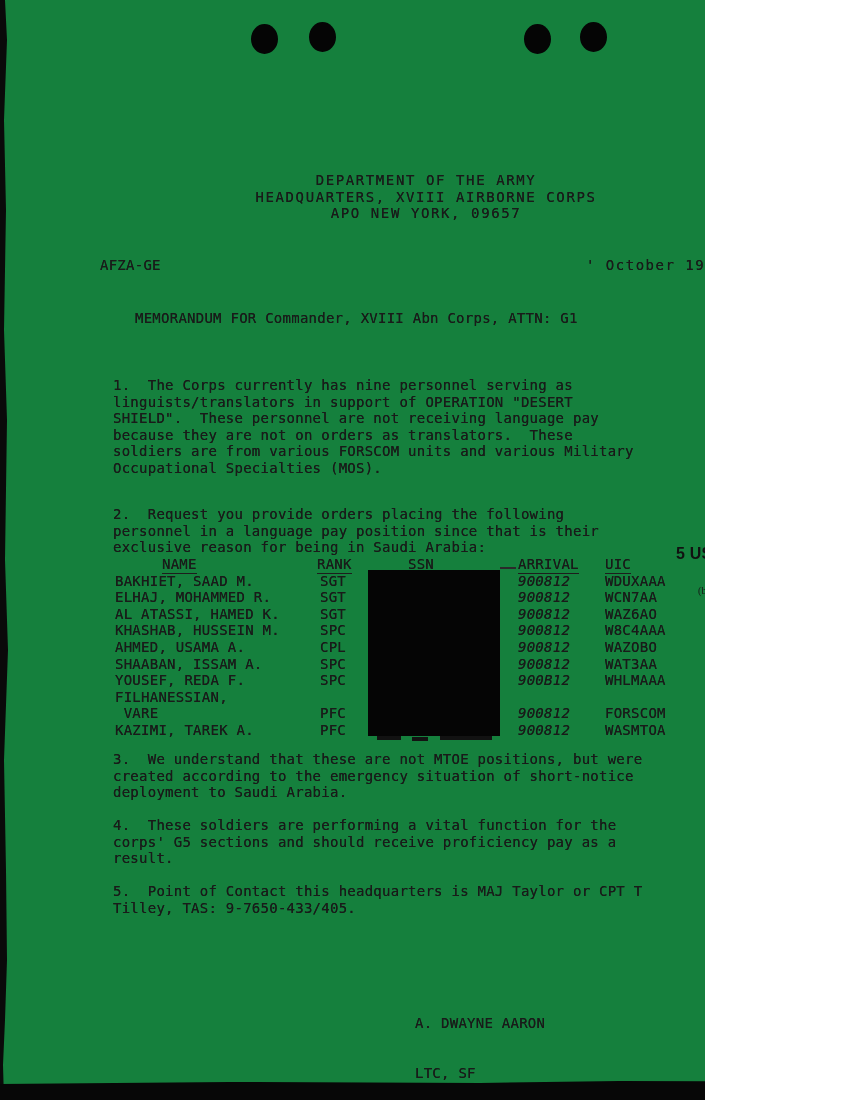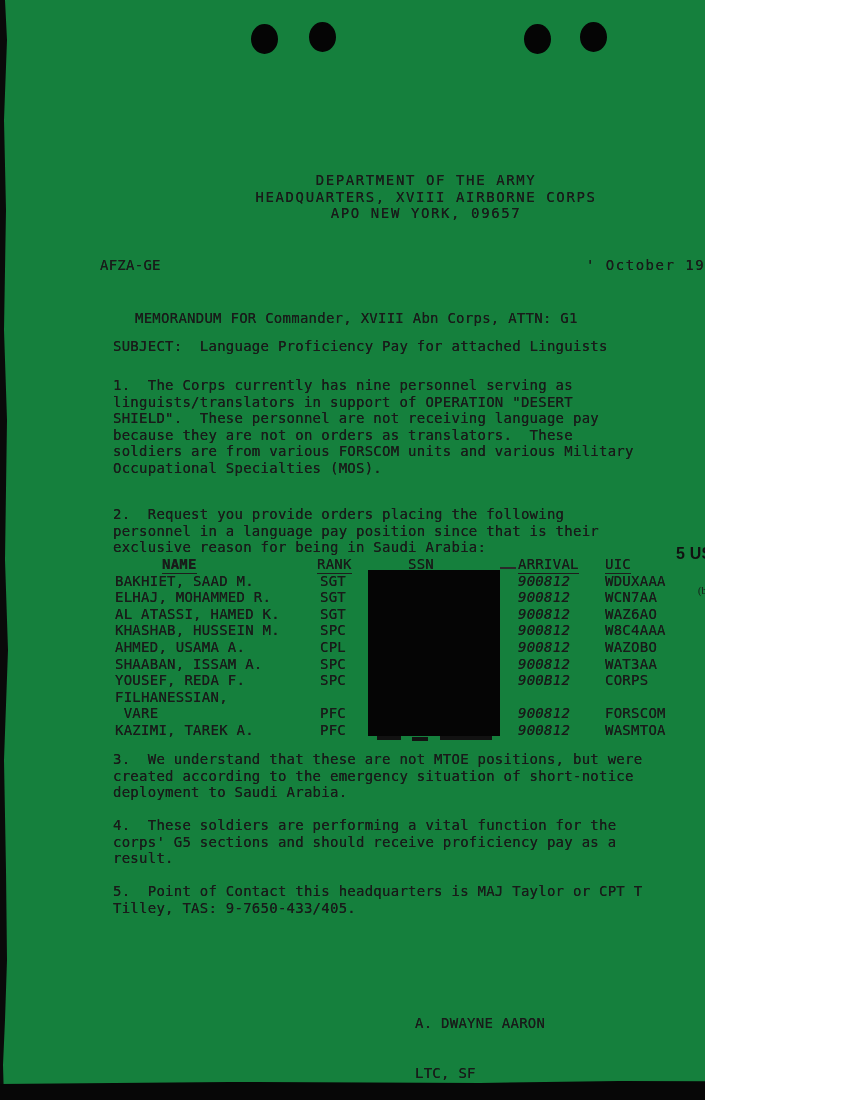--- a/index.html
+++ b/index.html
@@ -45,21 +45,21 @@
   }
   .letterhead div { white-space:pre; text-shadow:0 0 0.55px rgba(20,20,20,0.85); }
 
   .date-line { letter-spacing:1.5px; }
 
   
   .ptable { position:absolute; left:113px; top:556px; width:620px; }
   .trow { position:relative; height:16.6px; }
   .c { position:absolute; white-space:pre; text-shadow:0 0 0.55px rgba(20,20,20,0.85); }
   .hdr { border-bottom:1.6px solid #1d1d1d; padding-bottom:0; }
-  .col-name-h   { left:49px;font-weight:bold; }
+  .col-name-h   { left:49px; }
   .col-rank-h   { left:204px; }
   .col-ssn-h    { left:295px; }
   .col-arr-h    { left:405px; }
   .col-uic-h    { left:492px; }
   .col-name     { left:2px; }
   .col-rank     { left:207px; }
   .col-arr      { left:405px;font-style:italic; }
   .col-uic      { left:492px;text-align:center; }
 
   .redaction {
@@ -101,21 +101,20 @@
   <div class="letterhead">
     <div>DEPARTMENT OF THE ARMY</div>
     <div>HEADQUARTERS, XVIII AIRBORNE CORPS</div>
     <div>APO NEW YORK, 09657</div>
   </div>
 
   <div class="txt" style="left:100px; top:257px;text-align:center;">AFZA-GE</div>
   <div class="txt date-line" style="left:586px; top:257px;">' October 1990</div>
 
   <div class="txt" style="left:105px; top:310px;margin-left:30px;">MEMORANDUM FOR Commander, XVIII Abn Corps, ATTN: G1</div>
-  <div class="txt" style="left:113px; top:338px;">SUBJECT:  Language Proficiency Pay for attached Linguists</div>
 
   <div class="txt" style="left:113px; top:377px;">1.  The Corps currently has nine personnel serving as
 linguists/translators in support of OPERATION "DESERT
 SHIELD".  These personnel are not receiving language pay
 because they are not on orders as translators.  These
 soldiers are from various FORSCOM units and various Military
 Occupational Specialties (MOS).</div>
   <div class="txt" style="left:113px; top:506px;">2.  Request you provide orders placing the following
 personnel in a language pay position since that is their
 exclusive reason for being in Saudi Arabia:</div>
@@ -169,21 +168,21 @@
           <span class="c col-name">SHAABAN, ISSAM A.</span>
           <span class="c col-rank">SPC</span>
           <span class="c col-arr">900812</span>
           <span class="c col-uic">WAT3AA</span>
         </div>
 
         <div class="trow">
           <span class="c col-name">YOUSEF, REDA F.</span>
           <span class="c col-rank">SPC</span>
           <span class="c col-arr">900B12</span>
-          <span class="c col-uic">CORPS</span>
+          <span class="c col-uic">WHLMAAA</span>
         </div>
 
         <div class="trow">
           <span class="c col-name">FILHANESSIAN,</span>
           <span class="c col-rank"></span>
           <span class="c col-arr"></span>
           <span class="c col-uic"></span>
         </div>
 
         <div class="trow">

